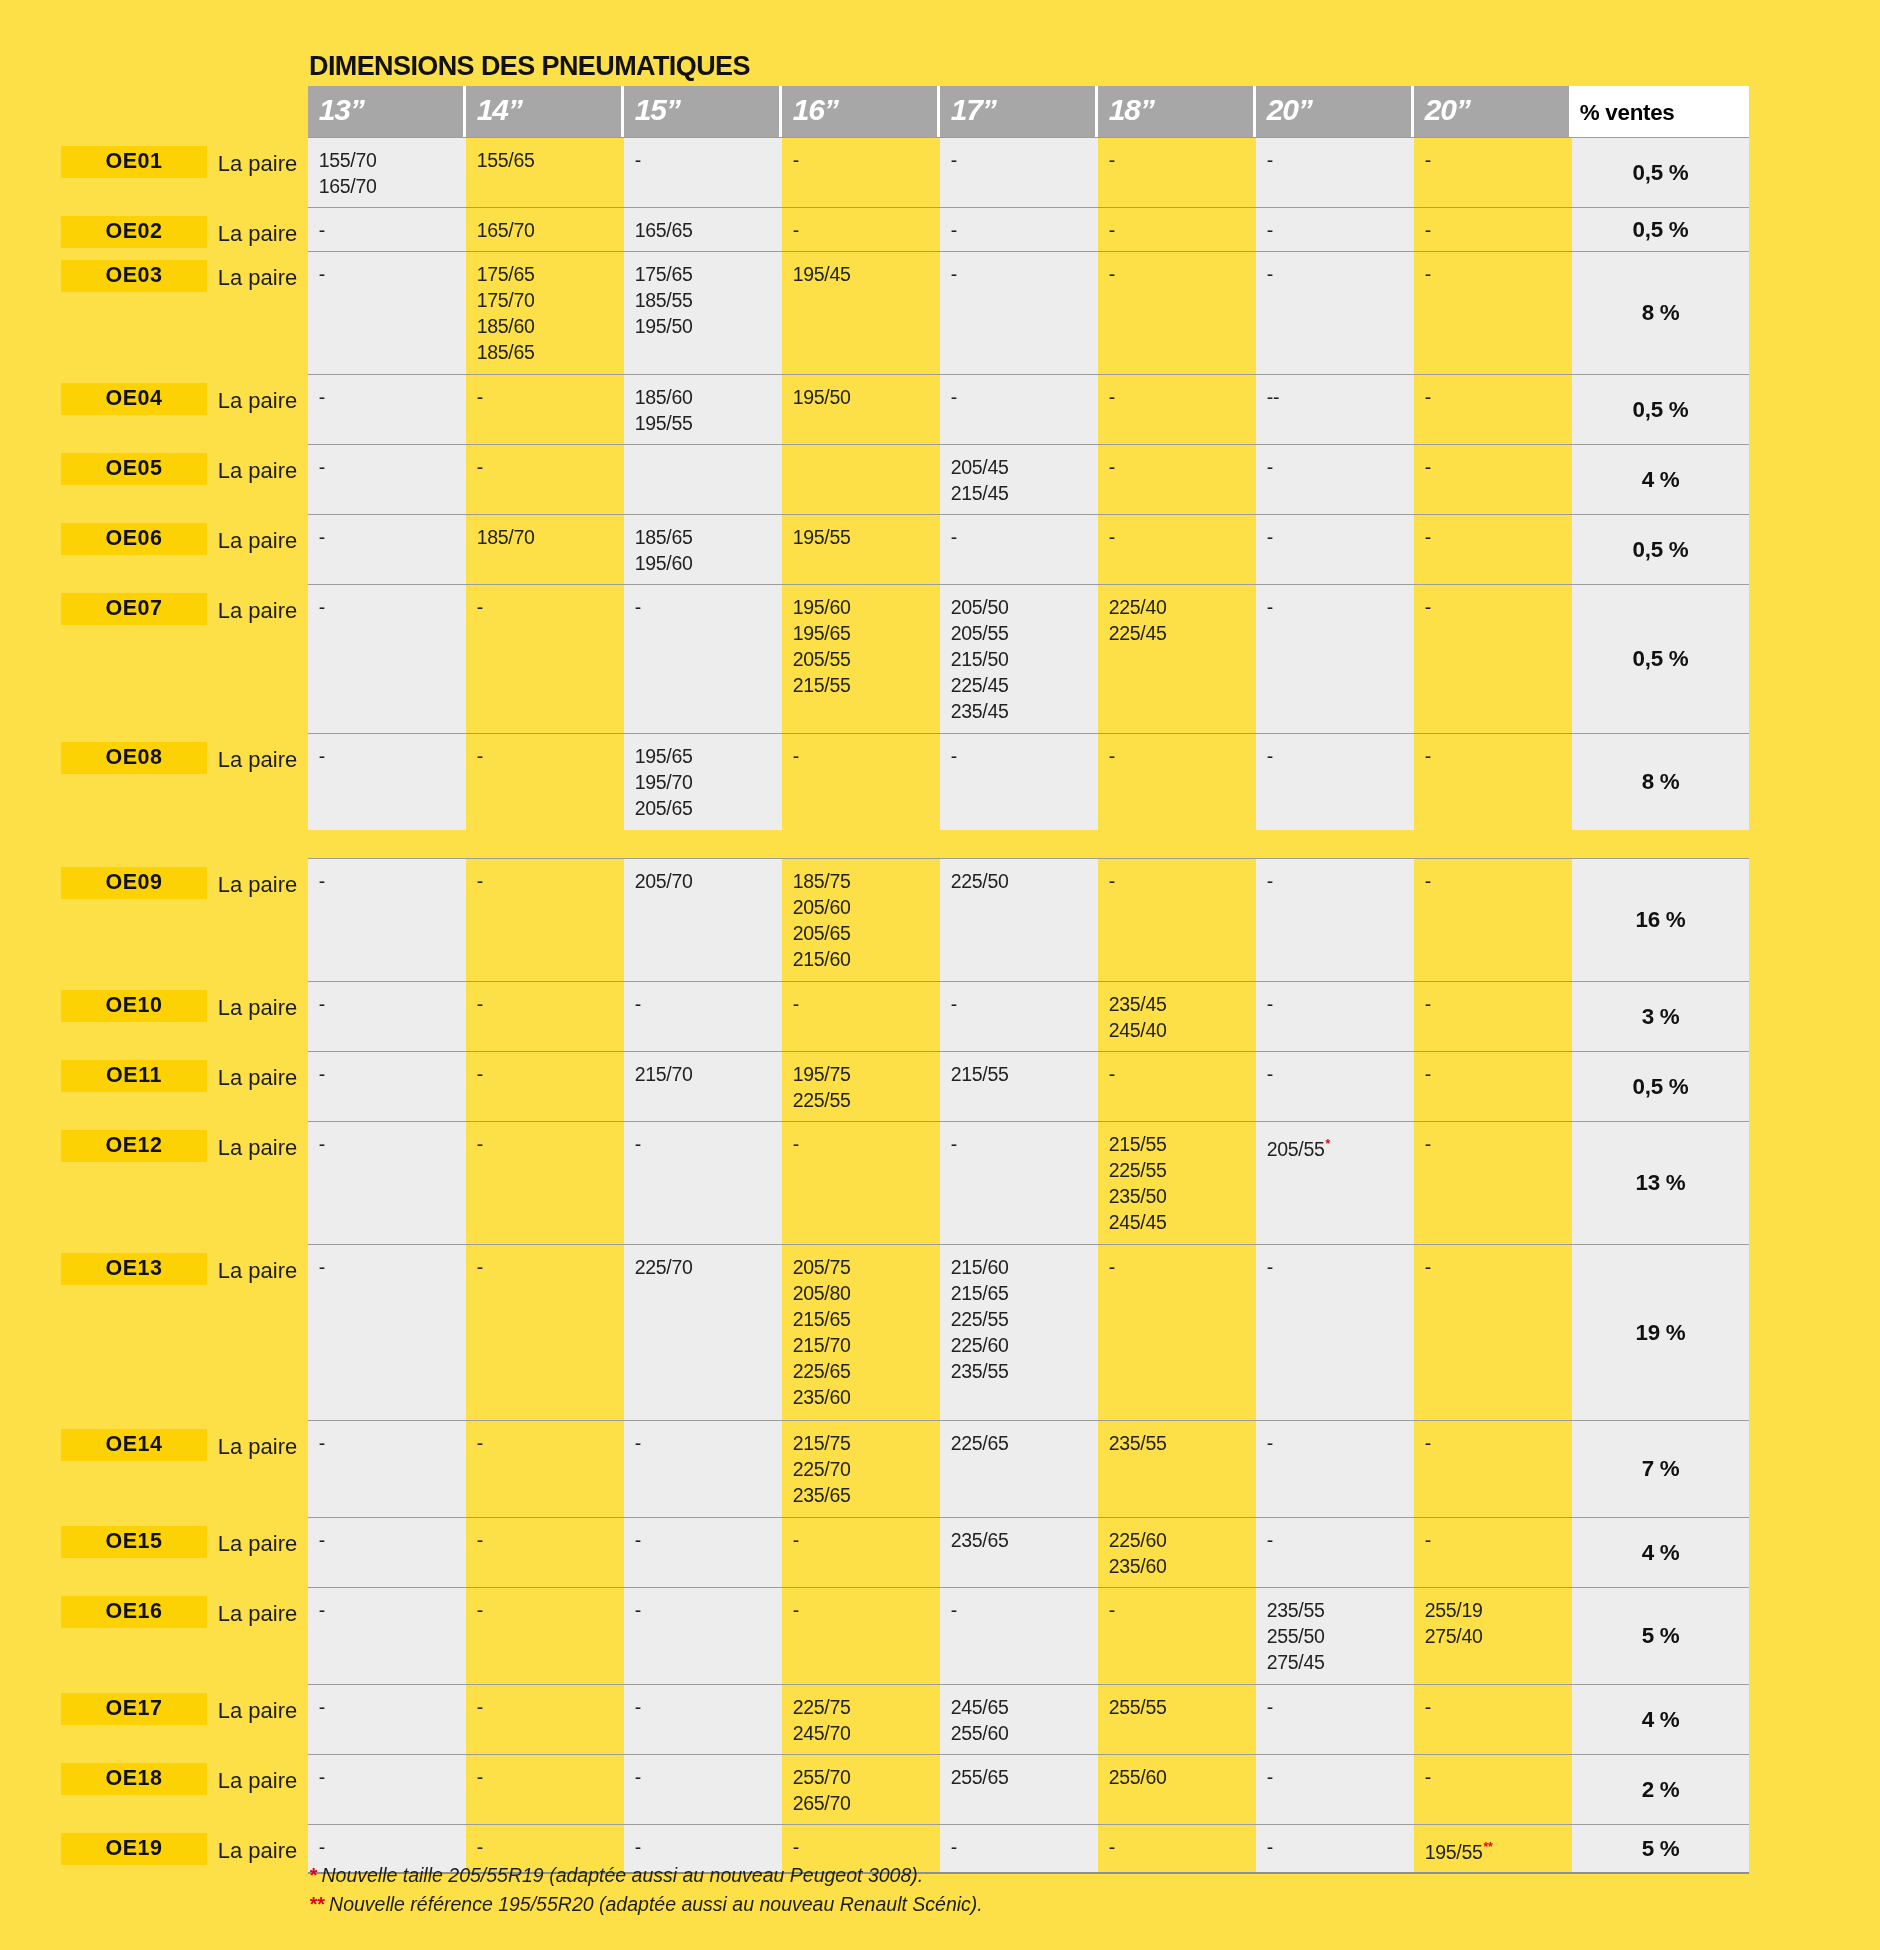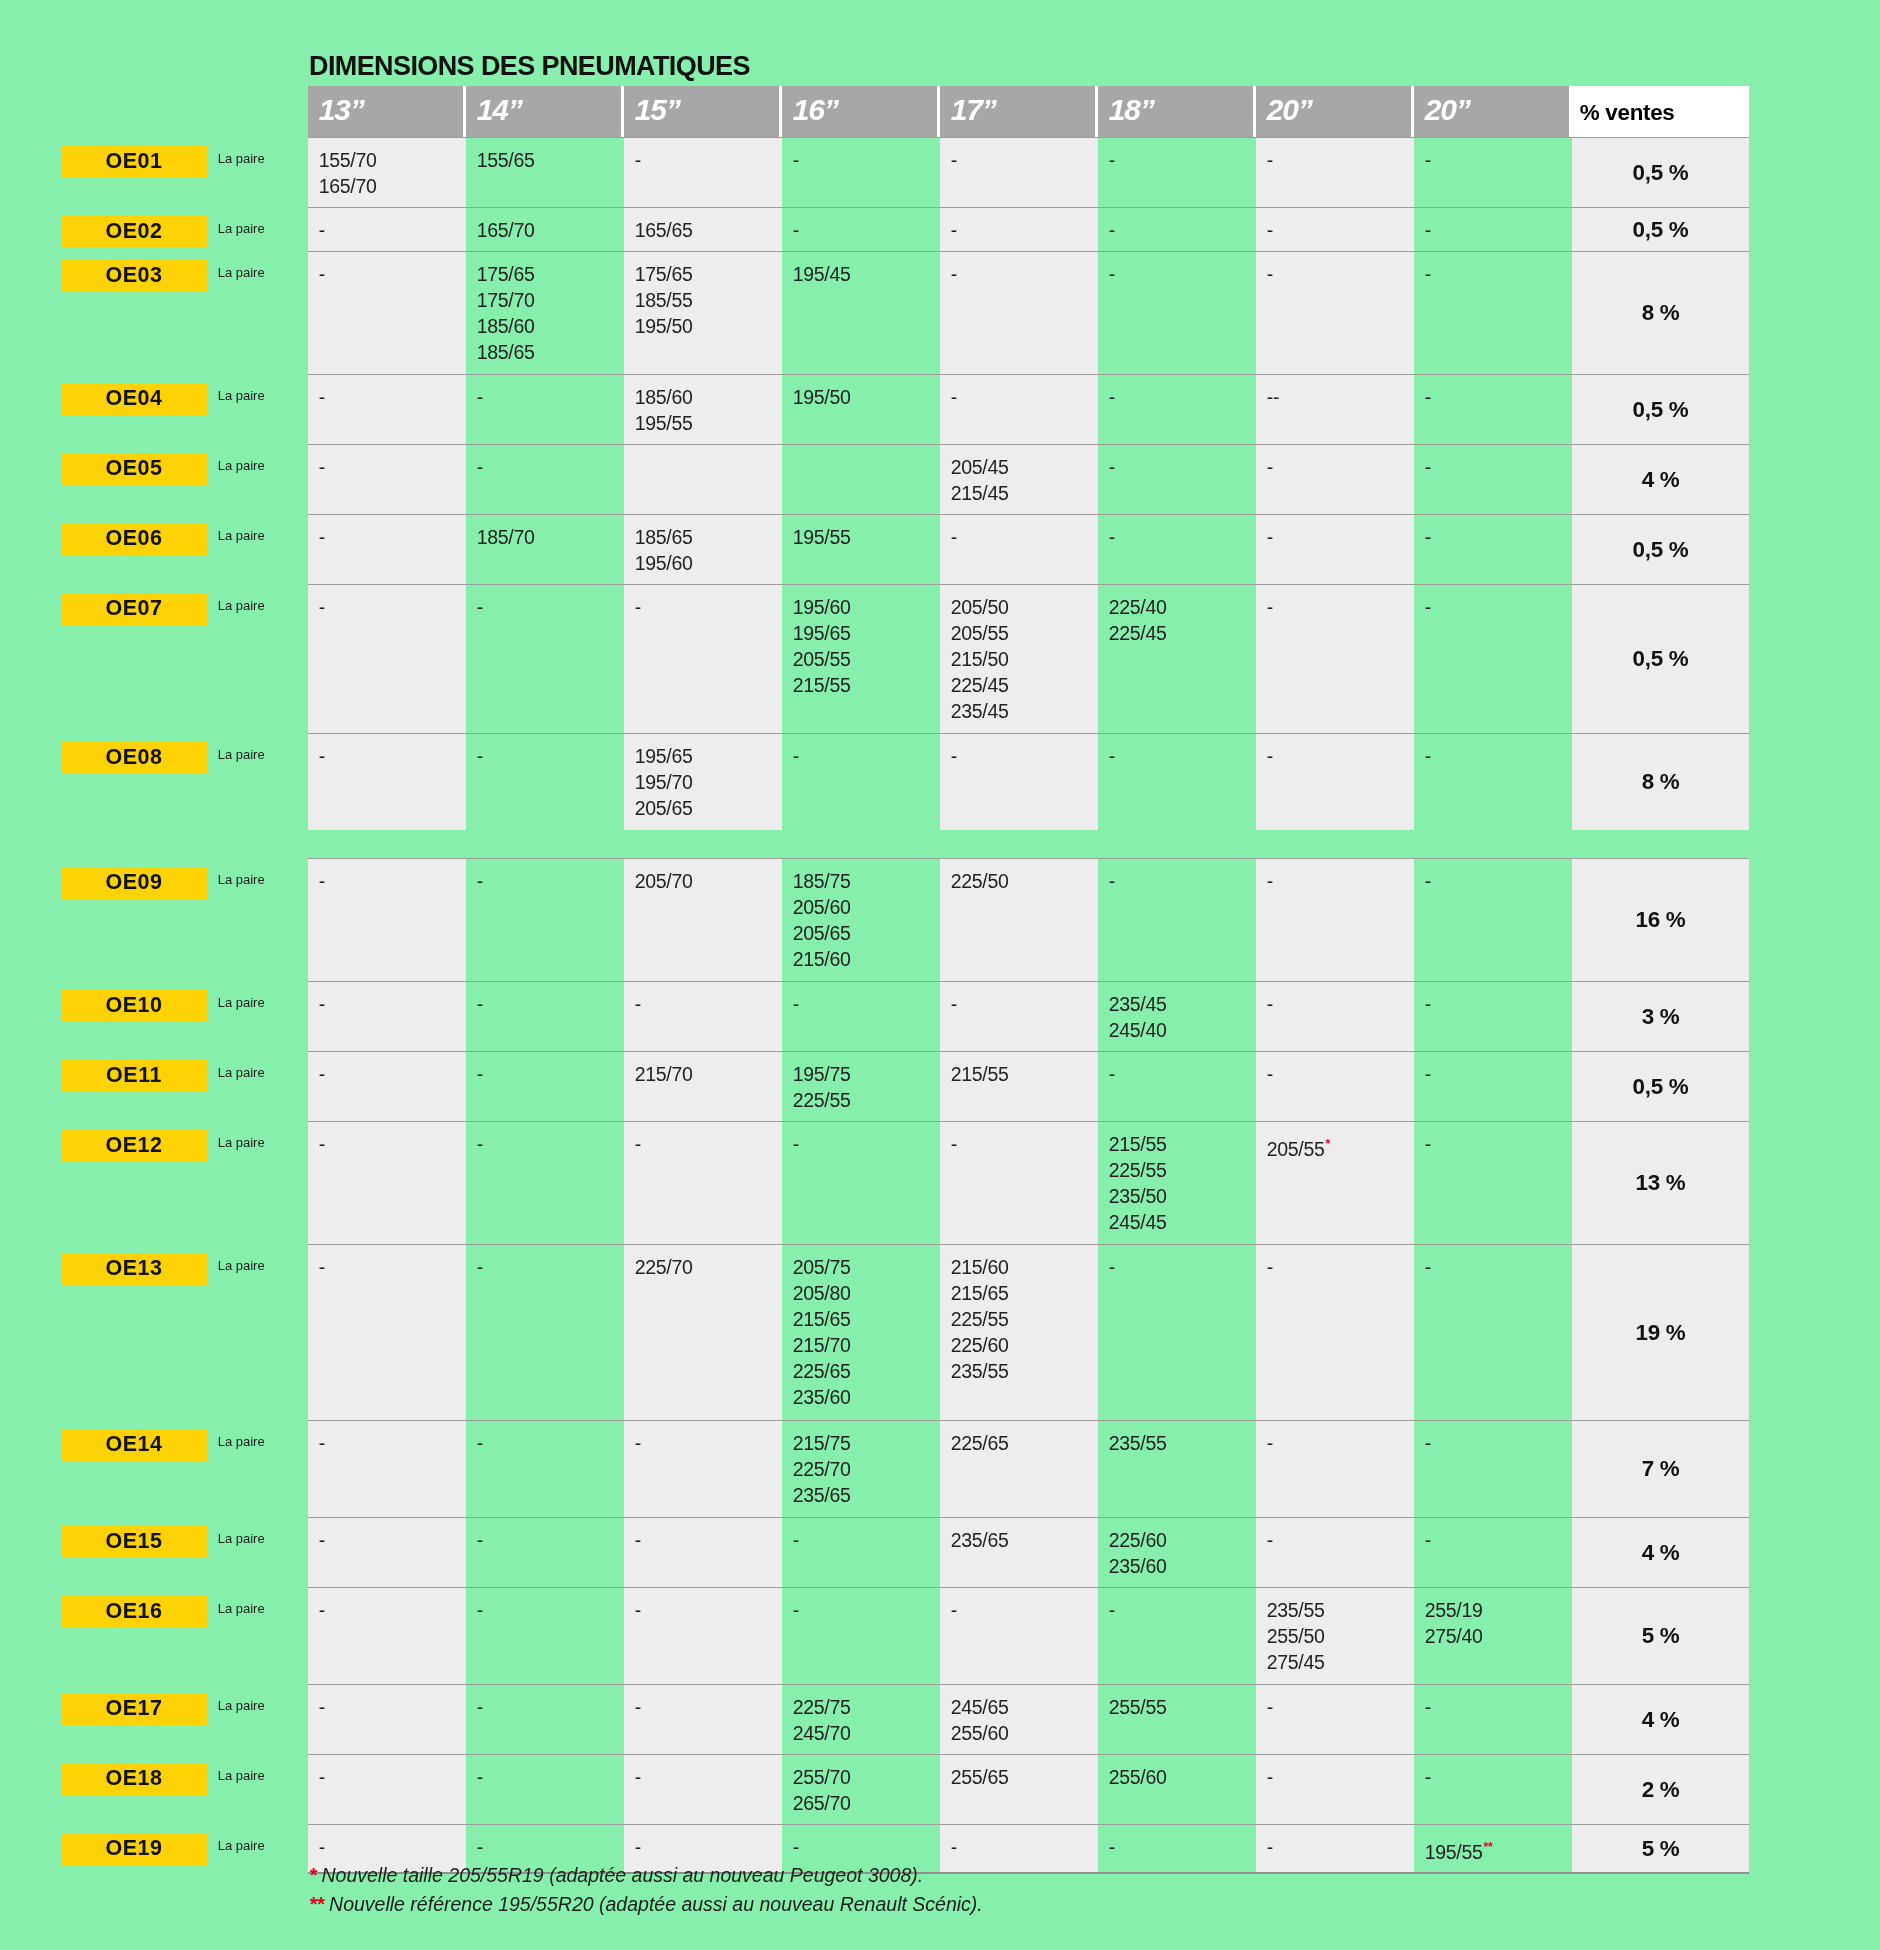--- a/index.html
+++ b/index.html
@@ -2,21 +2,21 @@
 <html style="--badge-yellow: #fdd205; --header-gray: #a7a7a7; --stripe-gray: #ededed; --line-gray: #9c9c9c; --accent-red: #e2001a;"><head>
 <meta charset="utf-8">
 <style>
   * { box-sizing: border-box; margin: 0; padding: 0; }
   html,body { background:#ffffff; }
   body {
     width:1880px; height:1950px;
     font-family:"Liberation Sans", sans-serif;
     color:#1d1d1b;
   }
-  .page { position:relative; width:1880px; height:1950px; overflow:hidden; background:#86efac; }
+  .page { position:relative; width:1880px; height:1950px; overflow:hidden; background:#fde047; }
 
   .title {
     position:absolute; left:309px; top:51px;
     font-size:27px; font-weight:700; letter-spacing:-0.6px; color:#111;
   }
 
   .table { position:absolute; left:61px; top:86px; width:1688px; }
 
   .hrow { display:flex; height:51px; }
   .label-col { flex:0 0 247px; width:247px; }
@@ -33,21 +33,21 @@
     font-size:22.4px; font-weight:700; padding:13.7px 0 0 7.8px; letter-spacing:-0.3px;
   }
 
   .row { display:flex; align-items:stretch; }
   .labelbox { flex:0 0 247px; width:247px; display:flex; align-items:flex-start; padding-top:8.8px; }
   .badge {
     width:146px; height:32px; background:var(--badge-yellow,#fdd205);
     display:flex; align-items:center; justify-content:center;
     font-weight:700; font-size:21.5px; color:#111; letter-spacing:0.5px;
   }
-  .pair { margin-left:10.7px; font-size:13px; padding-top:4.9px; color:#1d1d1b; }
+  .pair { margin-left:10.7px; font-size:22px; padding-top:4.9px; color:#1d1d1b; }
 
   .cell {
     flex:0 0 158px; width:158px;
     padding:8.8px 3.9px 7.8px 10.7px;
     font-size:19.5px; line-height:26px; letter-spacing:-0.3px; color:#222;
     border-top:1px solid var(--line-gray,#9c9c9c);
   }
   .cell.shade { background:var(--stripe-gray,#ededed); }
   .sales {
     flex:0 0 177px; width:177px;

